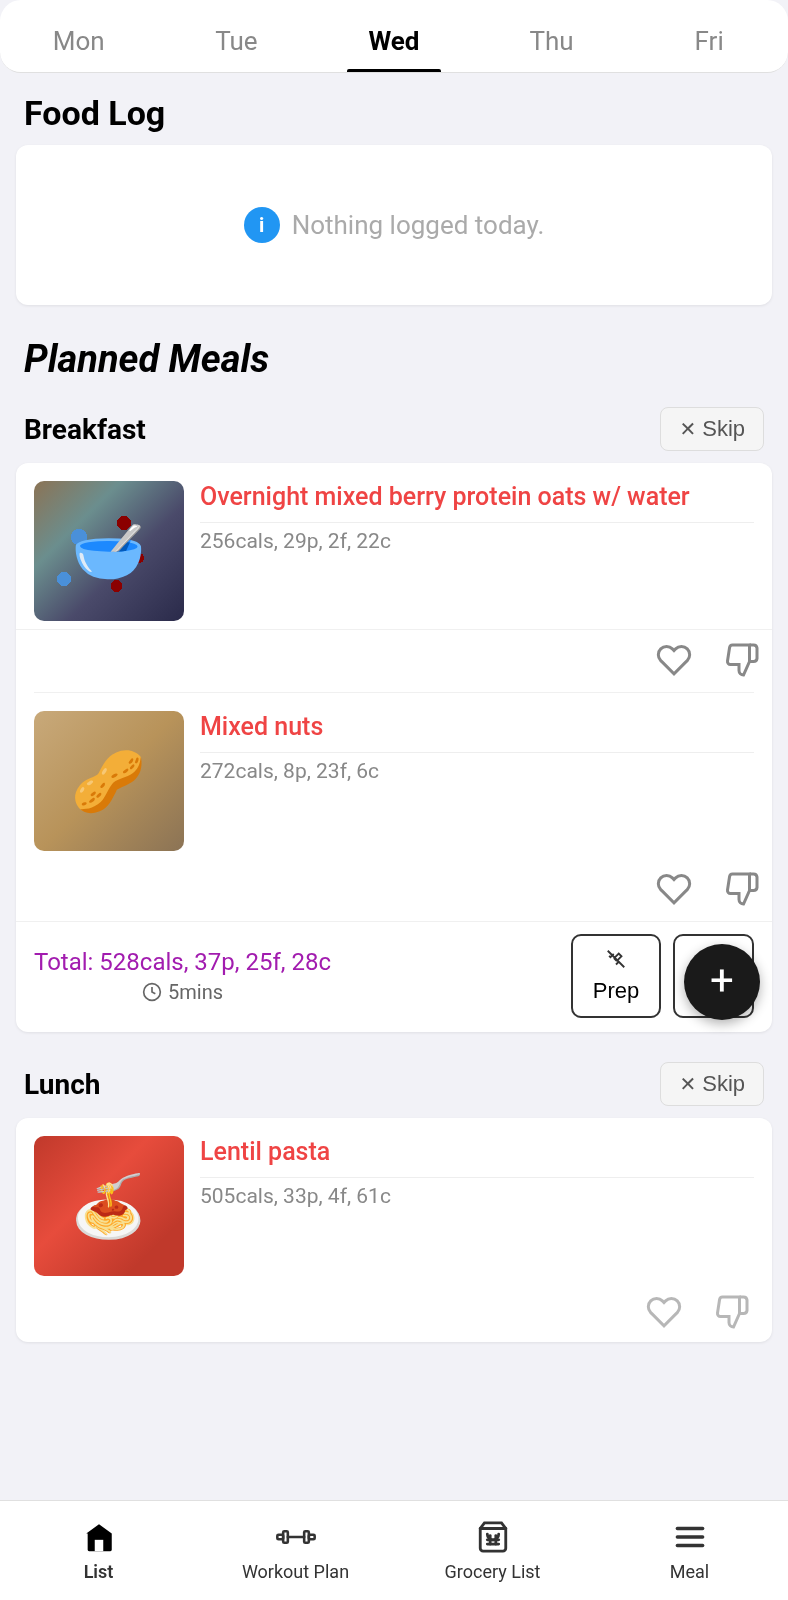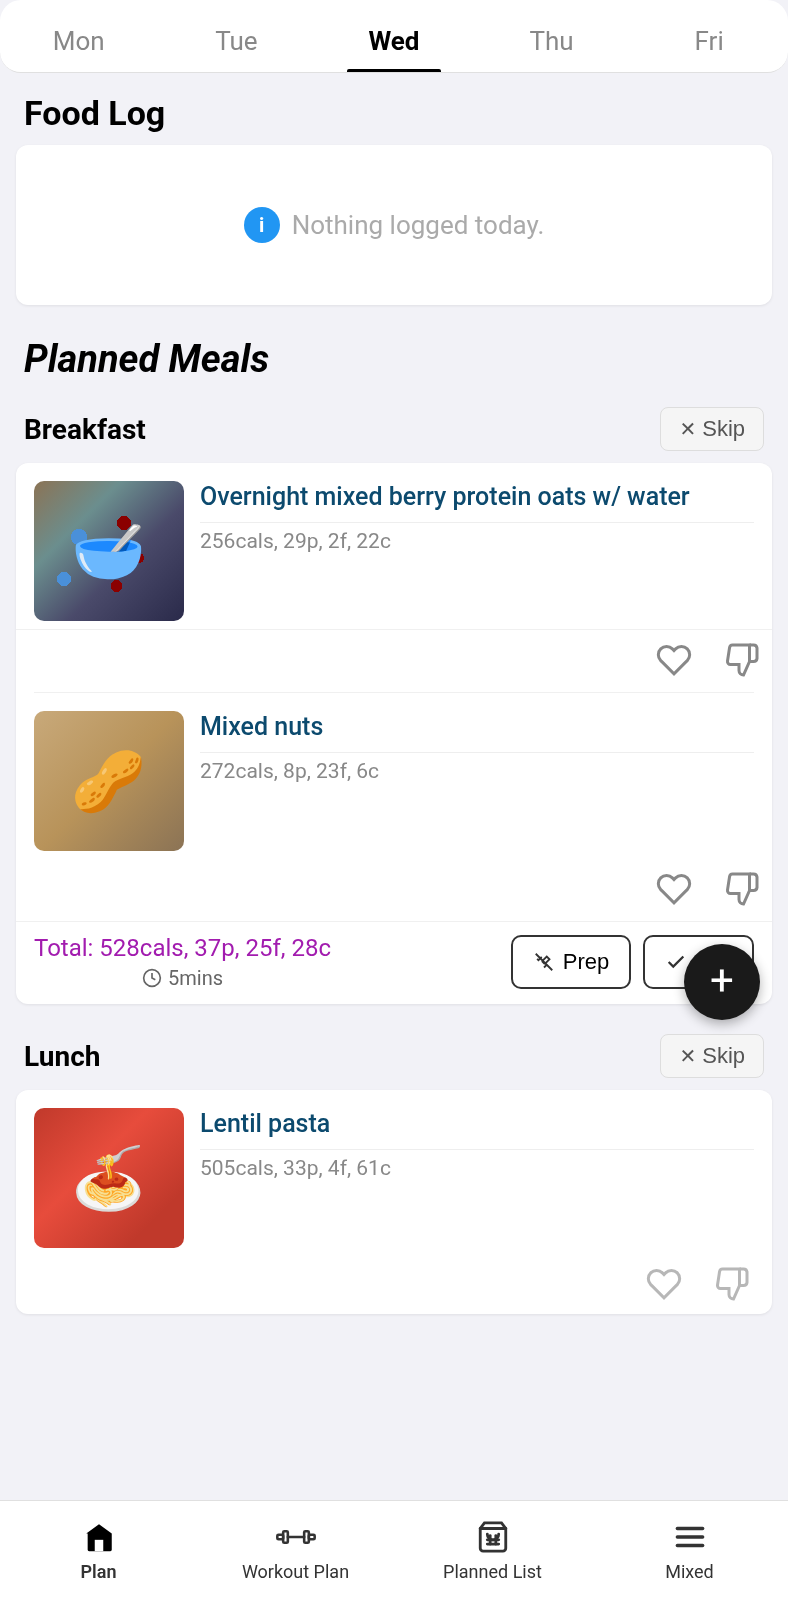--- a/index.html
+++ b/index.html
@@ -216,21 +216,21 @@
     .meal-info {
       flex: 1;
       display: flex;
       flex-direction: column;
       gap: 6px;
     }
 
     .meal-name {
       font-size: 25px;
       font-weight: 500;
-      color: #0c4a6e;
+      color: #ef4444;
       line-height: 1.3;
       border-bottom: 1px solid #eee;
       padding-bottom: 8px;
     }
 
     .meal-macros {
       font-size: 21px;
       color: #888;
     }
 
@@ -296,20 +296,21 @@
       border: 2px solid #333;
       border-radius: 10px;
       padding: 12px 20px;
       background: #fff;
       font-size: 22px;
       font-weight: 500;
       cursor: pointer;
       display: flex;
       align-items: center;
       gap: 8px;
+      flex-direction: column;
     }
 
     
     .fab {
       position: absolute;
       right: 28px;
       bottom: 580px;
       width: 76px;
       height: 76px;
       background: #1a1a1a;
@@ -523,21 +524,21 @@
 
 <div class="bottom-nav">
 
   <div class="nav-item">
     <div class="nav-icon">
       <svg width="36" height="34" viewBox="0 0 24 24" fill="#000" stroke="none">
         <path d="M3 9.5L12 3l9 6.5V21a1 1 0 0 1-1 1H5a1 1 0 0 1-1-1V9.5z"></path>
         <rect x="9" y="14" width="6" height="8" fill="#fff"></rect>
       </svg>
     </div>
-    <span class="nav-label active">Plan</span>
+    <span class="nav-label active">List</span>
   </div>
 
 
   <div class="nav-item">
     <div class="nav-icon">
       <svg width="42" height="32" viewBox="0 0 36 24" fill="none" stroke="#333" stroke-width="2.2" stroke-linecap="round">
         <rect x="2" y="10" width="5" height="4" rx="1"></rect>
         <rect x="29" y="10" width="5" height="4" rx="1"></rect>
         <rect x="7" y="7" width="4" height="10" rx="1"></rect>
         <rect x="25" y="7" width="4" height="10" rx="1"></rect>
@@ -552,27 +553,27 @@
       <svg width="34" height="34" viewBox="0 0 24 24" fill="none" stroke="#333" stroke-width="2" stroke-linecap="round">
         <path d="M6 2L3 6v14a2 2 0 0 0 2 2h14a2 2 0 0 0 2-2V6l-3-4z"></path>
         <line x1="3" y1="6" x2="21" y2="6"></line>
         <path d="M16 10a4 4 0 0 1-8 0"></path>
         <line x1="8" y1="14" x2="16" y2="14"></line>
         <line x1="10" y1="11" x2="10" y2="17"></line>
         <line x1="14" y1="11" x2="14" y2="17"></line>
         <line x1="8" y1="17" x2="16" y2="17"></line>
       </svg>
     </div>
-    <span class="nav-label">Planned List</span>
+    <span class="nav-label">Grocery List</span>
   </div>
 
   <div class="nav-item">
     <div class="nav-icon">
       <svg width="34" height="28" viewBox="0 0 24 20" fill="none" stroke="#333" stroke-width="2.5" stroke-linecap="round">
         <line x1="3" y1="4" x2="21" y2="4"></line>
         <line x1="3" y1="10" x2="21" y2="10"></line>
         <line x1="3" y1="16" x2="21" y2="16"></line>
       </svg>
     </div>
-    <span class="nav-label">Mixed</span>
+    <span class="nav-label">Meal</span>
   </div>
 
 </div>
 
 </body></html>

